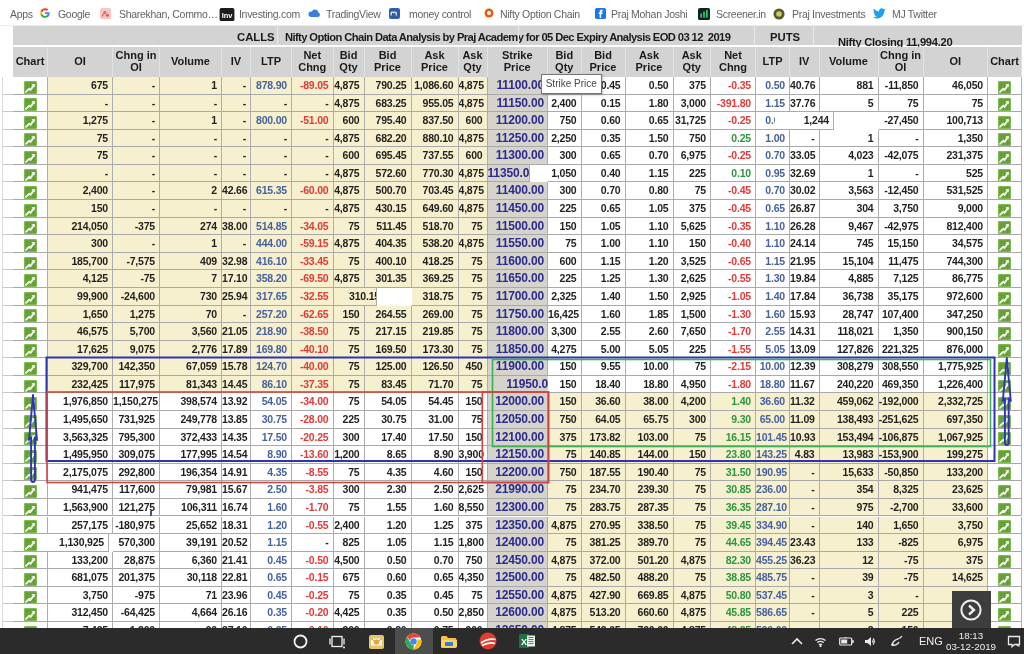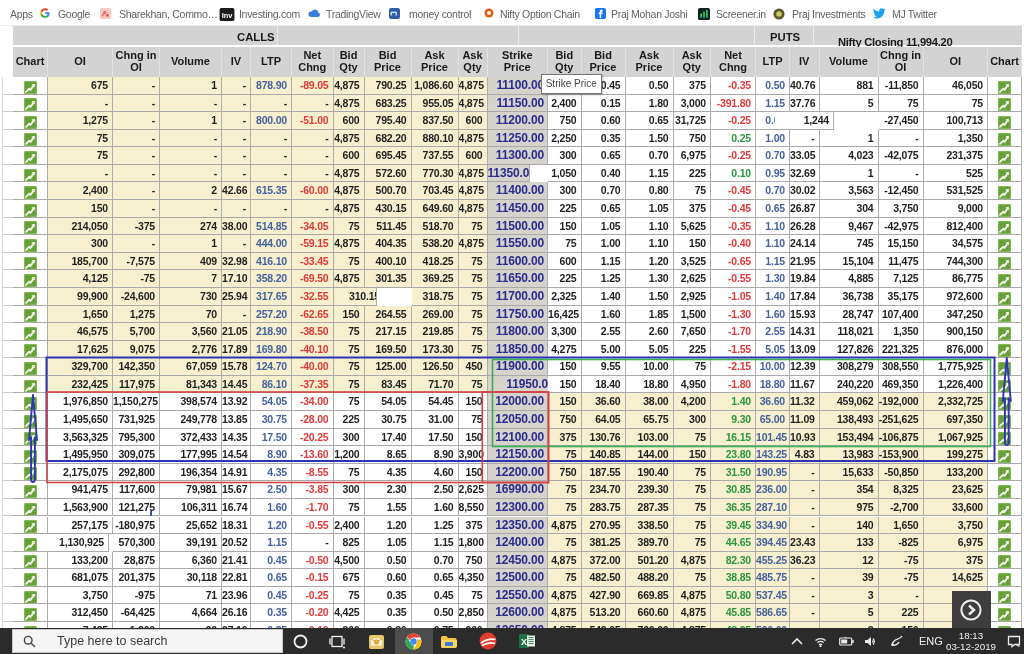--- a/index.html
+++ b/index.html
@@ -101,20 +101,21 @@
       <span class="bt" style="left:792px">Praj Investments</span>
       <span class="bi" style="left:873px">
         <svg width="13" height="11" viewBox="0 0 14 12" style="">
           <path d="M13.6 1.5c-.5.2-1 .4-1.6.5.6-.3 1-.9 1.2-1.5-.5.3-1.1.6-1.8.7A2.8 2.8 0 0 0 6.6 3.7 8 8 0 0 1 .8.8 2.8 2.8 0 0 0 1.7 4.5c-.5 0-.9-.1-1.3-.3 0 1.3 1 2.5 2.2 2.7-.4.1-.8.1-1.2.1.3 1.1 1.4 1.9 2.6 1.9A5.7 5.7 0 0 1 0 10.1 8 8 0 0 0 4.3 11.4c5.2 0 8-4.3 8-8v-.4c.5-.4 1-.9 1.3-1.5z" fill="#1DA1F2"></path>
         </svg>
       </span>
       <span class="bt" style="left:892px">MJ Twitter</span>
     </div>
 <div id="title">
       <span style="left:224px;top:4.5px;font-size:11.3px">CALLS</span>
+      <span style="left:272px;top:4.5px;font-size:11.2px;letter-spacing:-0.6px">Nifty Option Chain Data Analysis by Praj Academy for 05 Dec Expiry Analysis EOD 03 12&nbsp; 2019</span>
       <span style="left:757px;top:4.5px;font-size:11.3px">PUTS</span>
       <i style="position:absolute;left:264px;top:0;width:1px;height:19px;background:#e9e9e9"></i>
       <i style="position:absolute;left:505px;top:0;width:1px;height:19px;background:#e9e9e9"></i>
       <i style="position:absolute;left:741px;top:0;width:1px;height:19px;background:#e9e9e9"></i>
       <i style="position:absolute;left:800px;top:0;width:1px;height:19px;background:#e9e9e9"></i>
       <span style="left:825px;top:10px;font-size:11.2px;letter-spacing:-0.3px">Nifty Closing 11,994.20</span>
     </div>
 <div id="hdr">
       <i class="hc" style="left:13px;width:35px">Chart</i>
       <i class="hc" style="left:48px;width:65px">OI</i>
@@ -914,21 +915,21 @@
       <i class="c w" style="left:160px;width:62px">372,433</i>
       <i class="c w" style="left:222px;width:29px">14.35</i>
       <i class="c w bl" style="left:251px;width:41px">17.50</i>
       <i class="c w rd" style="left:292px;width:41.5px">-20.25</i>
       <i class="c w" style="left:333.5px;width:31px">300</i>
       <i class="c w" style="left:364.5px;width:47px">17.40</i>
       <i class="c w" style="left:411.5px;width:47px">17.50</i>
       <i class="c w" style="left:458.5px;width:29px">150</i>
       <i class="c sk" style="left:487.5px;width:60.5px">12100.00</i>
       <i class="c y" style="left:548px;width:33.5px">375</i>
-      <i class="c y" style="left:581.5px;width:44px">130.76</i>
+      <i class="c y" style="left:581.5px;width:44px">173.82</i>
       <i class="c y" style="left:625.5px;width:48px">103.00</i>
       <i class="c y" style="left:673.5px;width:37.5px">75</i>
       <i class="c y gn" style="left:711px;width:45px">16.15</i>
       <i class="c y bl" style="left:756px;width:34px">101.45</i>
       <i class="c y" style="left:790px;width:29.5px">10.93</i>
       <i class="c y" style="left:819.5px;width:59px">153,494</i>
       <i class="c y" style="left:878.5px;width:45px">-106,875</i>
       <i class="c y" style="left:923.5px;width:64.5px">1,067,925</i>
       <i class="c ch" style="left:988px;width:34px"><svg class="ci" width="13" height="13" viewBox="0 0 13 13">
           <rect x="0" y="0" width="13" height="13" rx="1.5" fill="#6da73e"></rect>
@@ -1026,21 +1027,21 @@
       <i class="c w" style="left:48px;width:65px">941,475</i>
       <i class="c w" style="left:113px;width:47px">117,600</i>
       <i class="c w" style="left:160px;width:62px">79,981</i>
       <i class="c w" style="left:222px;width:29px">15.67</i>
       <i class="c w bl" style="left:251px;width:41px">2.50</i>
       <i class="c w rd" style="left:292px;width:41.5px">-3.85</i>
       <i class="c w" style="left:333.5px;width:31px">300</i>
       <i class="c w" style="left:364.5px;width:47px">2.30</i>
       <i class="c w" style="left:411.5px;width:47px">2.50</i>
       <i class="c w" style="left:458.5px;width:29px">2,625</i>
-      <i class="c sk" style="left:487.5px;width:60.5px">16990.00</i>
+      <i class="c sk" style="left:487.5px;width:60.5px">21990.00</i>
       <i class="c y" style="left:548px;width:33.5px">75</i>
       <i class="c y" style="left:581.5px;width:44px">234.70</i>
       <i class="c y" style="left:625.5px;width:48px">239.30</i>
       <i class="c y" style="left:673.5px;width:37.5px">75</i>
       <i class="c y gn" style="left:711px;width:45px">30.85</i>
       <i class="c y bl" style="left:756px;width:34px">236.00</i>
       <i class="c y" style="left:790px;width:29.5px">-</i>
       <i class="c y" style="left:819.5px;width:59px">354</i>
       <i class="c y" style="left:878.5px;width:45px">8,325</i>
       <i class="c y" style="left:923.5px;width:64.5px">23,625</i>
@@ -1364,27 +1365,20 @@
       <rect x="47" y="392" width="501.5" height="90.5" fill="none" stroke="#d04444" stroke-width="1.6"></rect>
       <rect x="482.3" y="392" width="66.2" height="90.5" fill="none" stroke="#d04444" stroke-width="1.6"></rect>
       <path d="M33 395 L29 440 L31.1 437.5 L31.1 479.5 Q31.1 482 33 482 Q34.9 482 34.9 479.5 L34.9 437.5 L37 440 Z" fill="none" stroke="#2d35b5" stroke-width="1.9" stroke-linejoin="round"></path>
       <path d="M1006.8 358 L1002.8 401 L1004.9 398.5 L1004.9 442.5 Q1004.9 445 1006.8 445 Q1008.7 445 1008.7 442.5 L1008.7 398.5 L1010.8 401 Z" fill="none" stroke="#2d35b5" stroke-width="1.9" stroke-linejoin="round"></path>
     </svg>
 <div id="upbtn"><svg width="40" height="37" viewBox="0 0 40 37" style="">
         <circle cx="19" cy="19" r="9.6" fill="none" stroke="#ececec" stroke-width="2"></circle>
         <path d="M17 14.5 L22 19 L17 23.5" fill="none" stroke="#ececec" stroke-width="2.4"></path>
       </svg></div>
 <div id="task">
-      <div class="sbox">
-        <svg width="13" height="13" viewBox="0 0 13 13" style="position:absolute;left:10px;top:5px">
-          <circle cx="5.2" cy="5.2" r="3.8" fill="none" stroke="#444" stroke-width="1.4"></circle>
-          <line x1="8.2" y1="8.2" x2="12" y2="12" stroke="#444" stroke-width="1.4"></line>
-        </svg>
-        <span>Type here to search</span>
-      </div>
       <svg width="15" height="15" viewBox="0 0 15 15" style="position:absolute;left:293px;top:6px">
         <circle cx="7.5" cy="7.5" r="6" fill="none" stroke="#f2f2f2" stroke-width="1.8"></circle>
       </svg>
       <svg width="16" height="15" viewBox="0 0 16 15" style="position:absolute;left:329px;top:6px">
         <rect x="3" y="2.5" width="10" height="10" fill="none" stroke="#f2f2f2" stroke-width="1.3"></rect>
         <path d="M1 4.5v6M15 4.5v6" stroke="#f2f2f2" stroke-width="1.3"></path>
         <circle cx="15" cy="13.5" r="1" fill="#f2f2f2"></circle>
       </svg>
       <svg width="17" height="16" viewBox="0 0 17 16" style="position:absolute;left:368px;top:6px">
         <rect x="1" y="1" width="15" height="14" rx="2" fill="#e8c66a"></rect>

